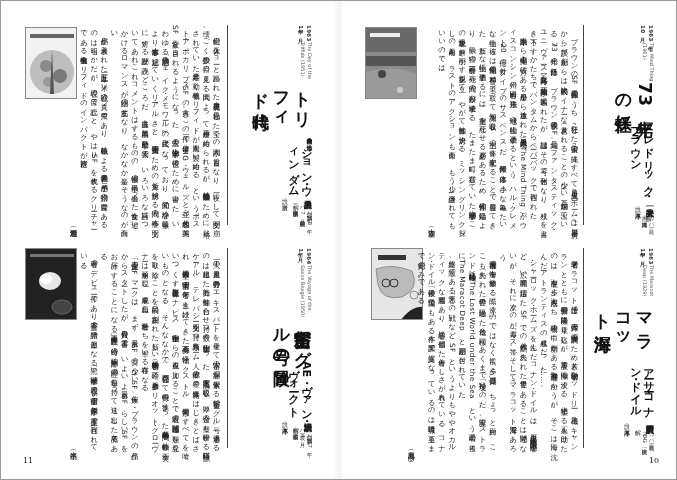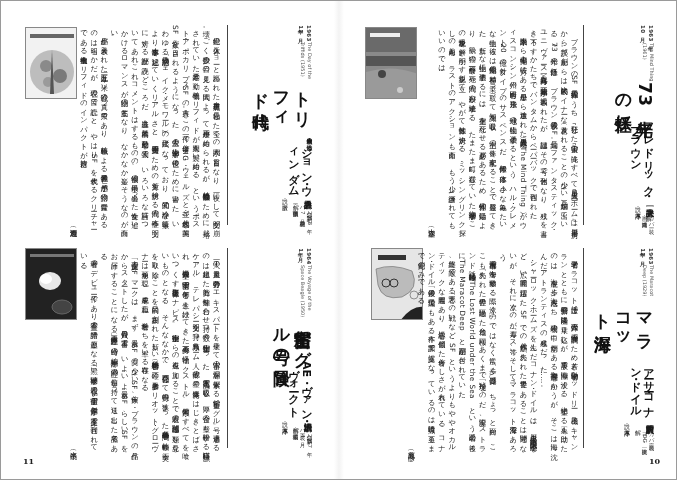--- a/index.html
+++ b/index.html
@@ -101,21 +101,21 @@
   .cover {
     position: absolute;
     width: 52px;
     height: 72px;
     border: 1px solid #888;
     overflow: hidden;
   }
   .pagenum {
     position: absolute;
     font-family: "DejaVu Serif", serif;
-    font-weight: bold;
+    font-weight: normal;
     font-size: 8px;
     color: #222;
     top: 455px;
   }
   .gutter-shade {
     position: absolute;
     top: 0; bottom: 0;
     left: 333px;
     width: 10px;
     background: linear-gradient(to right, #ffffff, #f3f3f3 50%, #ffffff);

